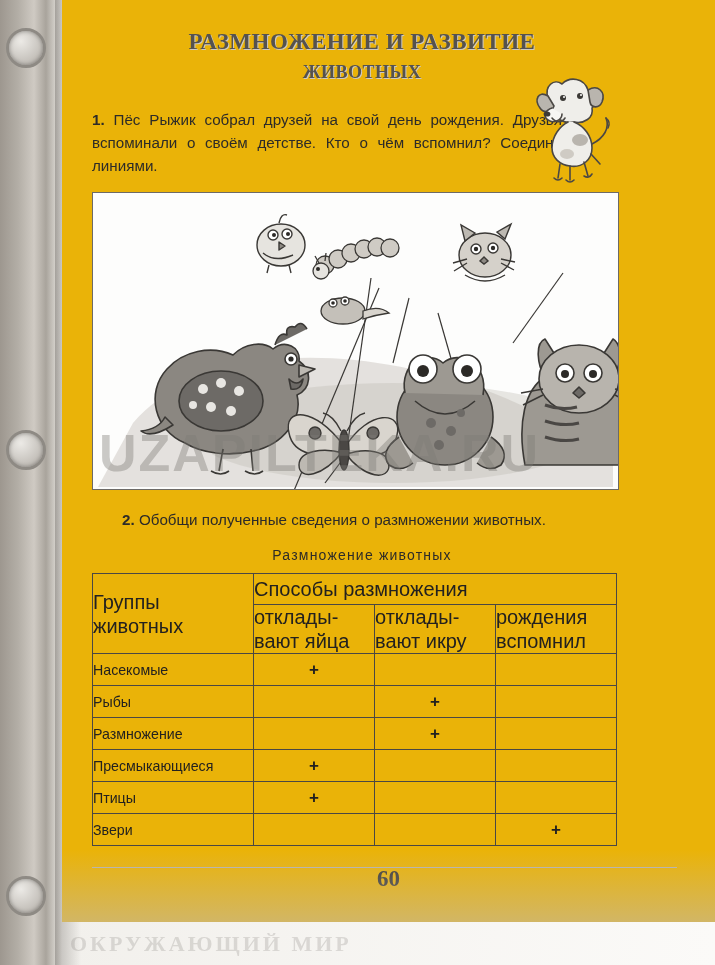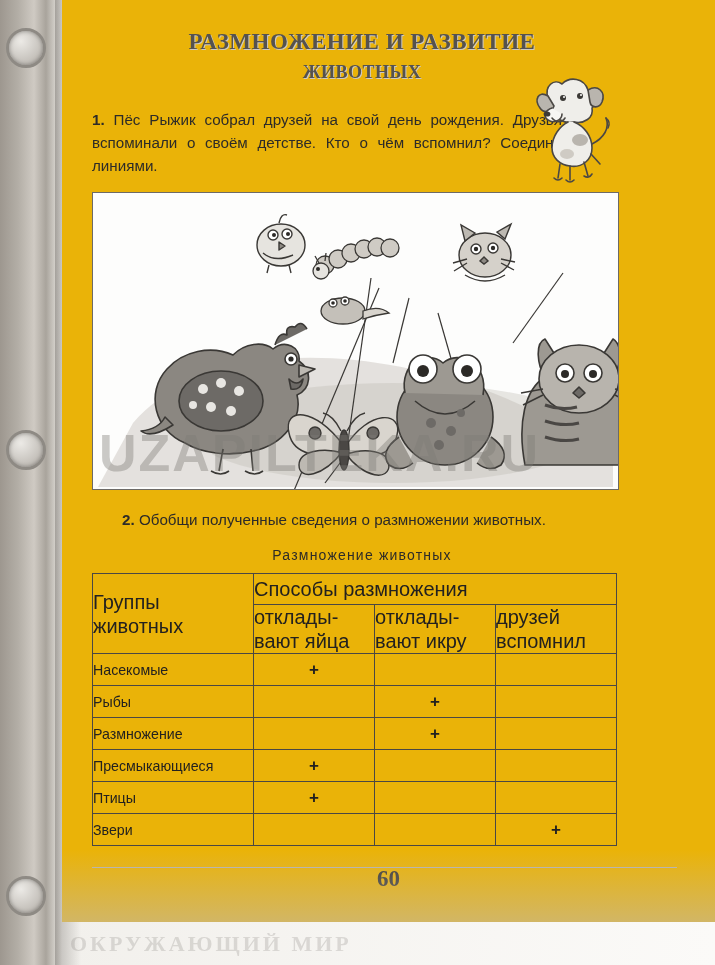--- a/index.html
+++ b/index.html
@@ -411,21 +411,21 @@
         <tr>
           <th class="th-sub">
             <div>отклады-</div>
             <div>вают яйца</div>
           </th>
           <th class="th-sub">
             <div>отклады-</div>
             <div>вают икру</div>
           </th>
           <th class="th-sub">
-            <div>друзей</div>
+            <div>рождения</div>
             <div>вспомнил</div>
           </th>
         </tr>
 
         <tr>
           <td class="row-label">Насекомые</td>
           <td class="mark-cell">+</td>
           <td class="mark-cell"></td>
           <td class="mark-cell"></td>
         </tr>

